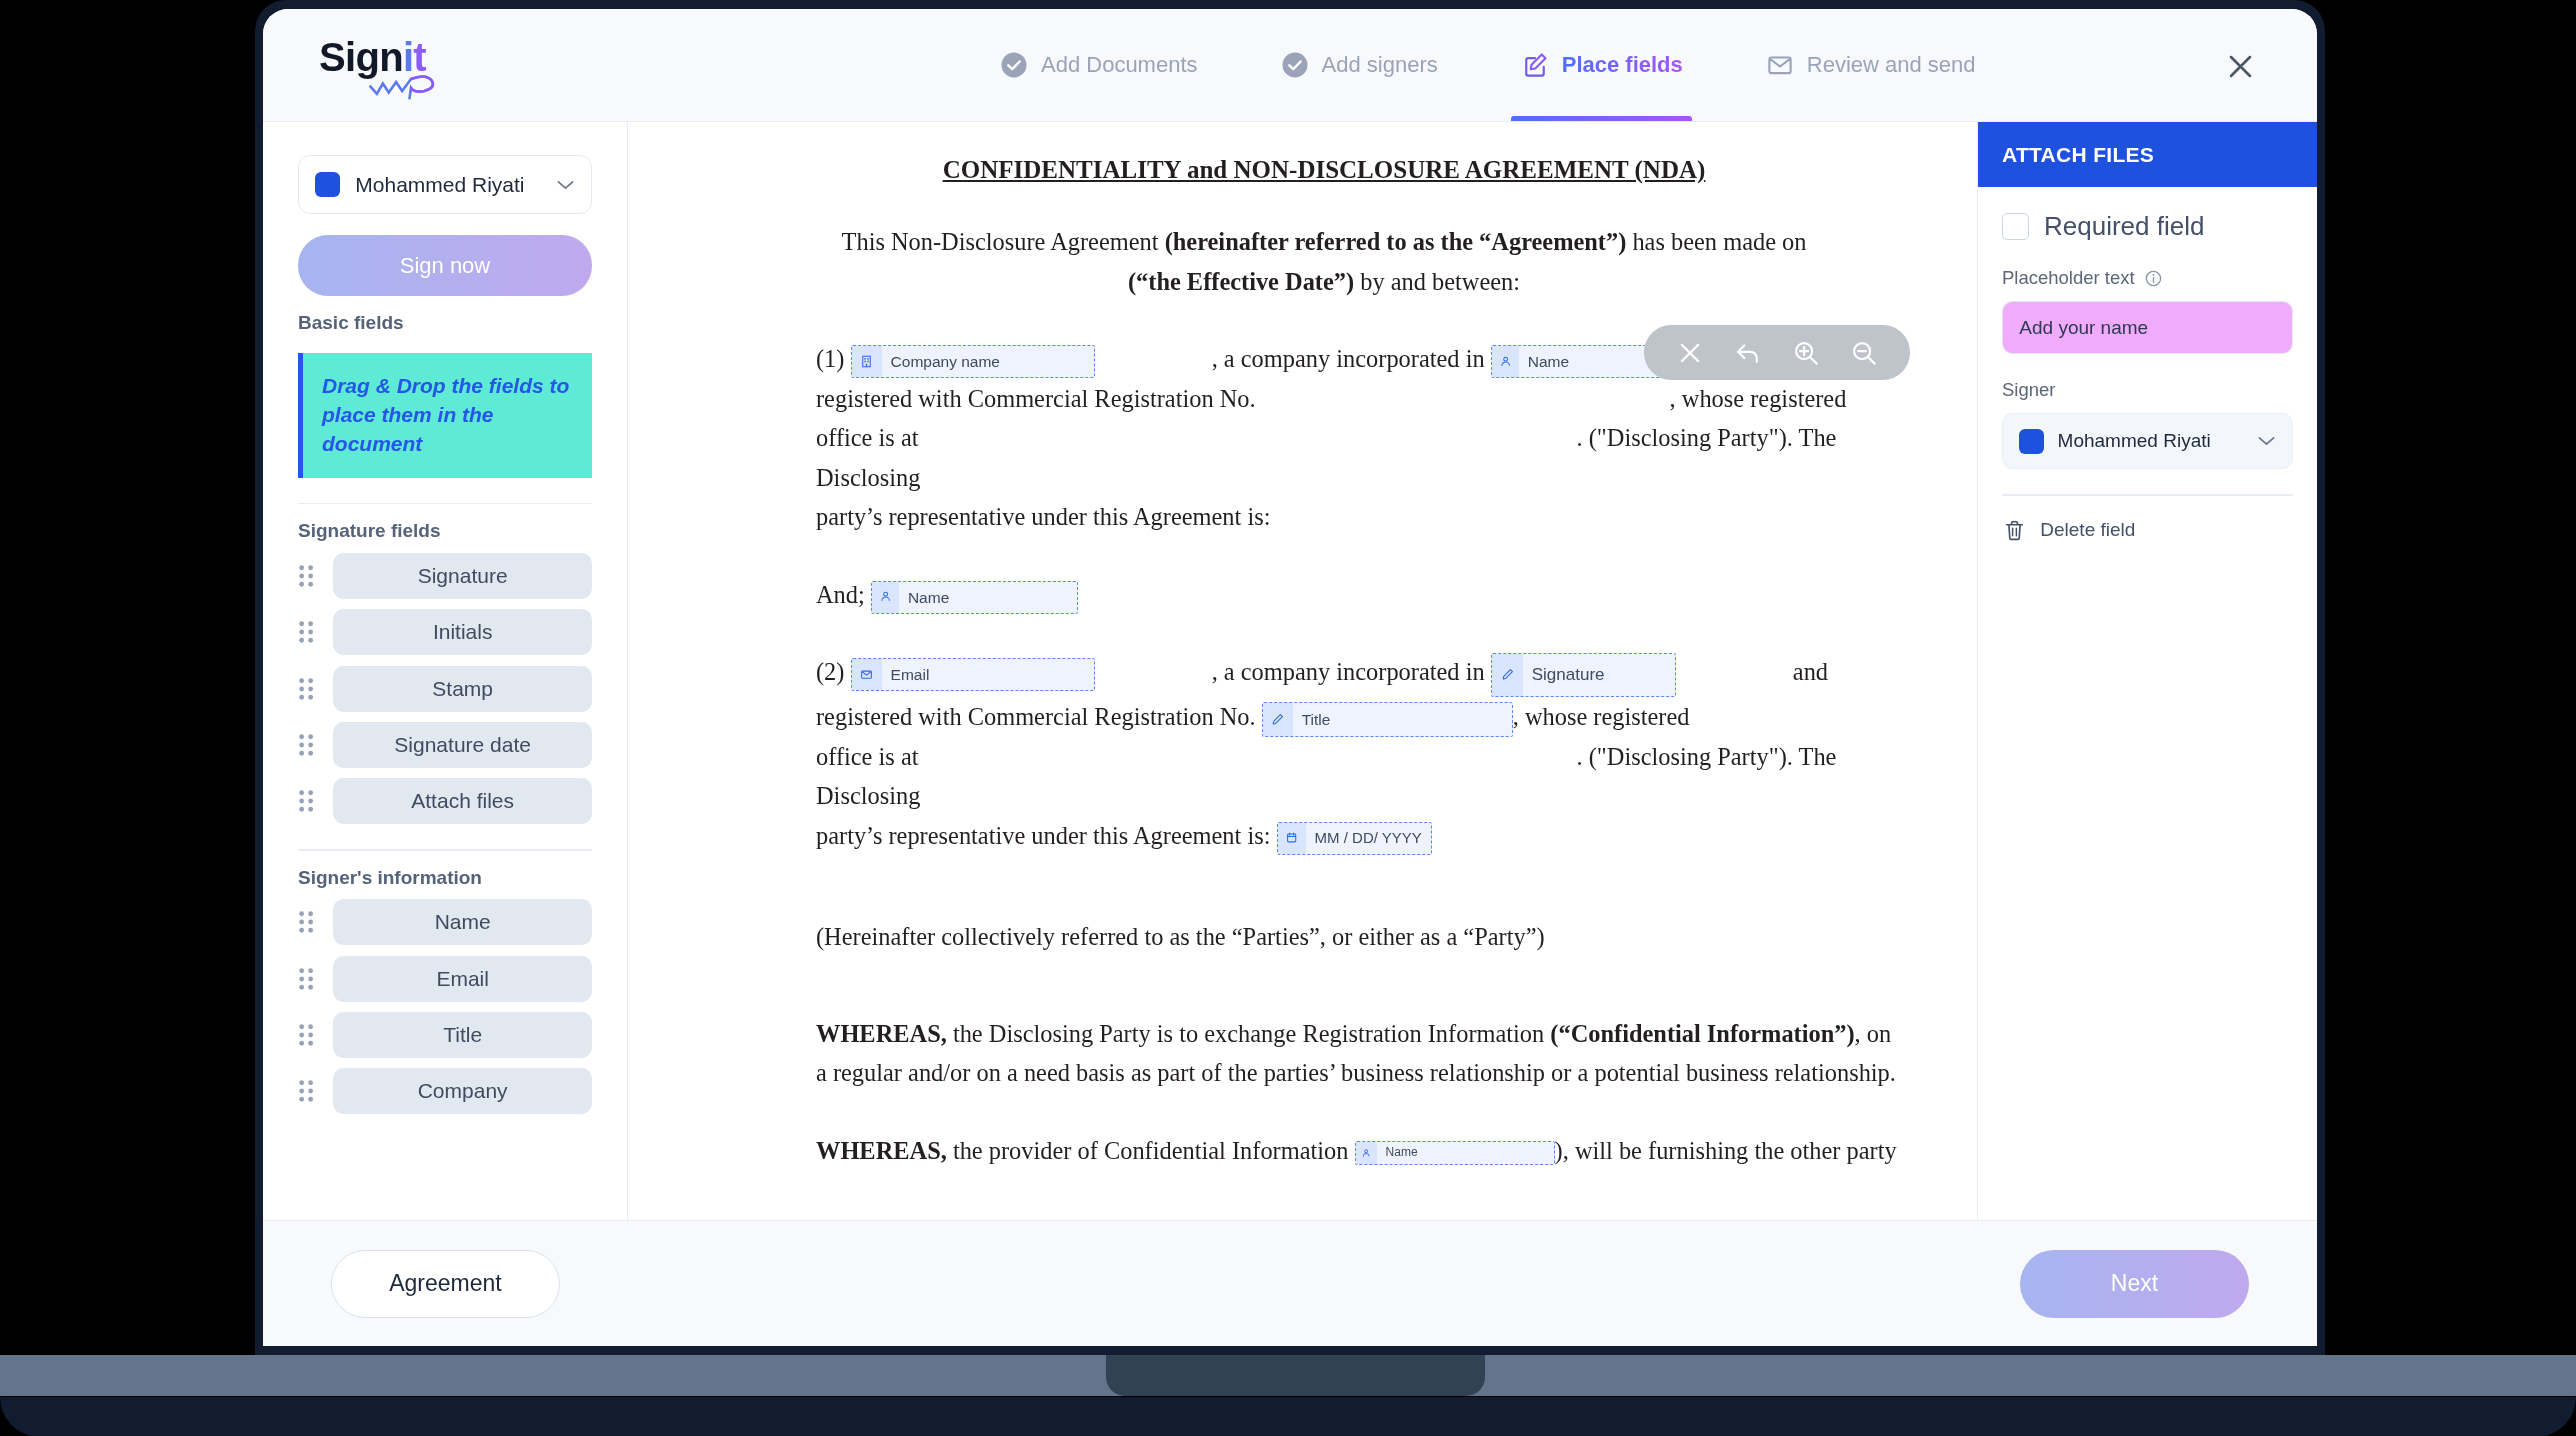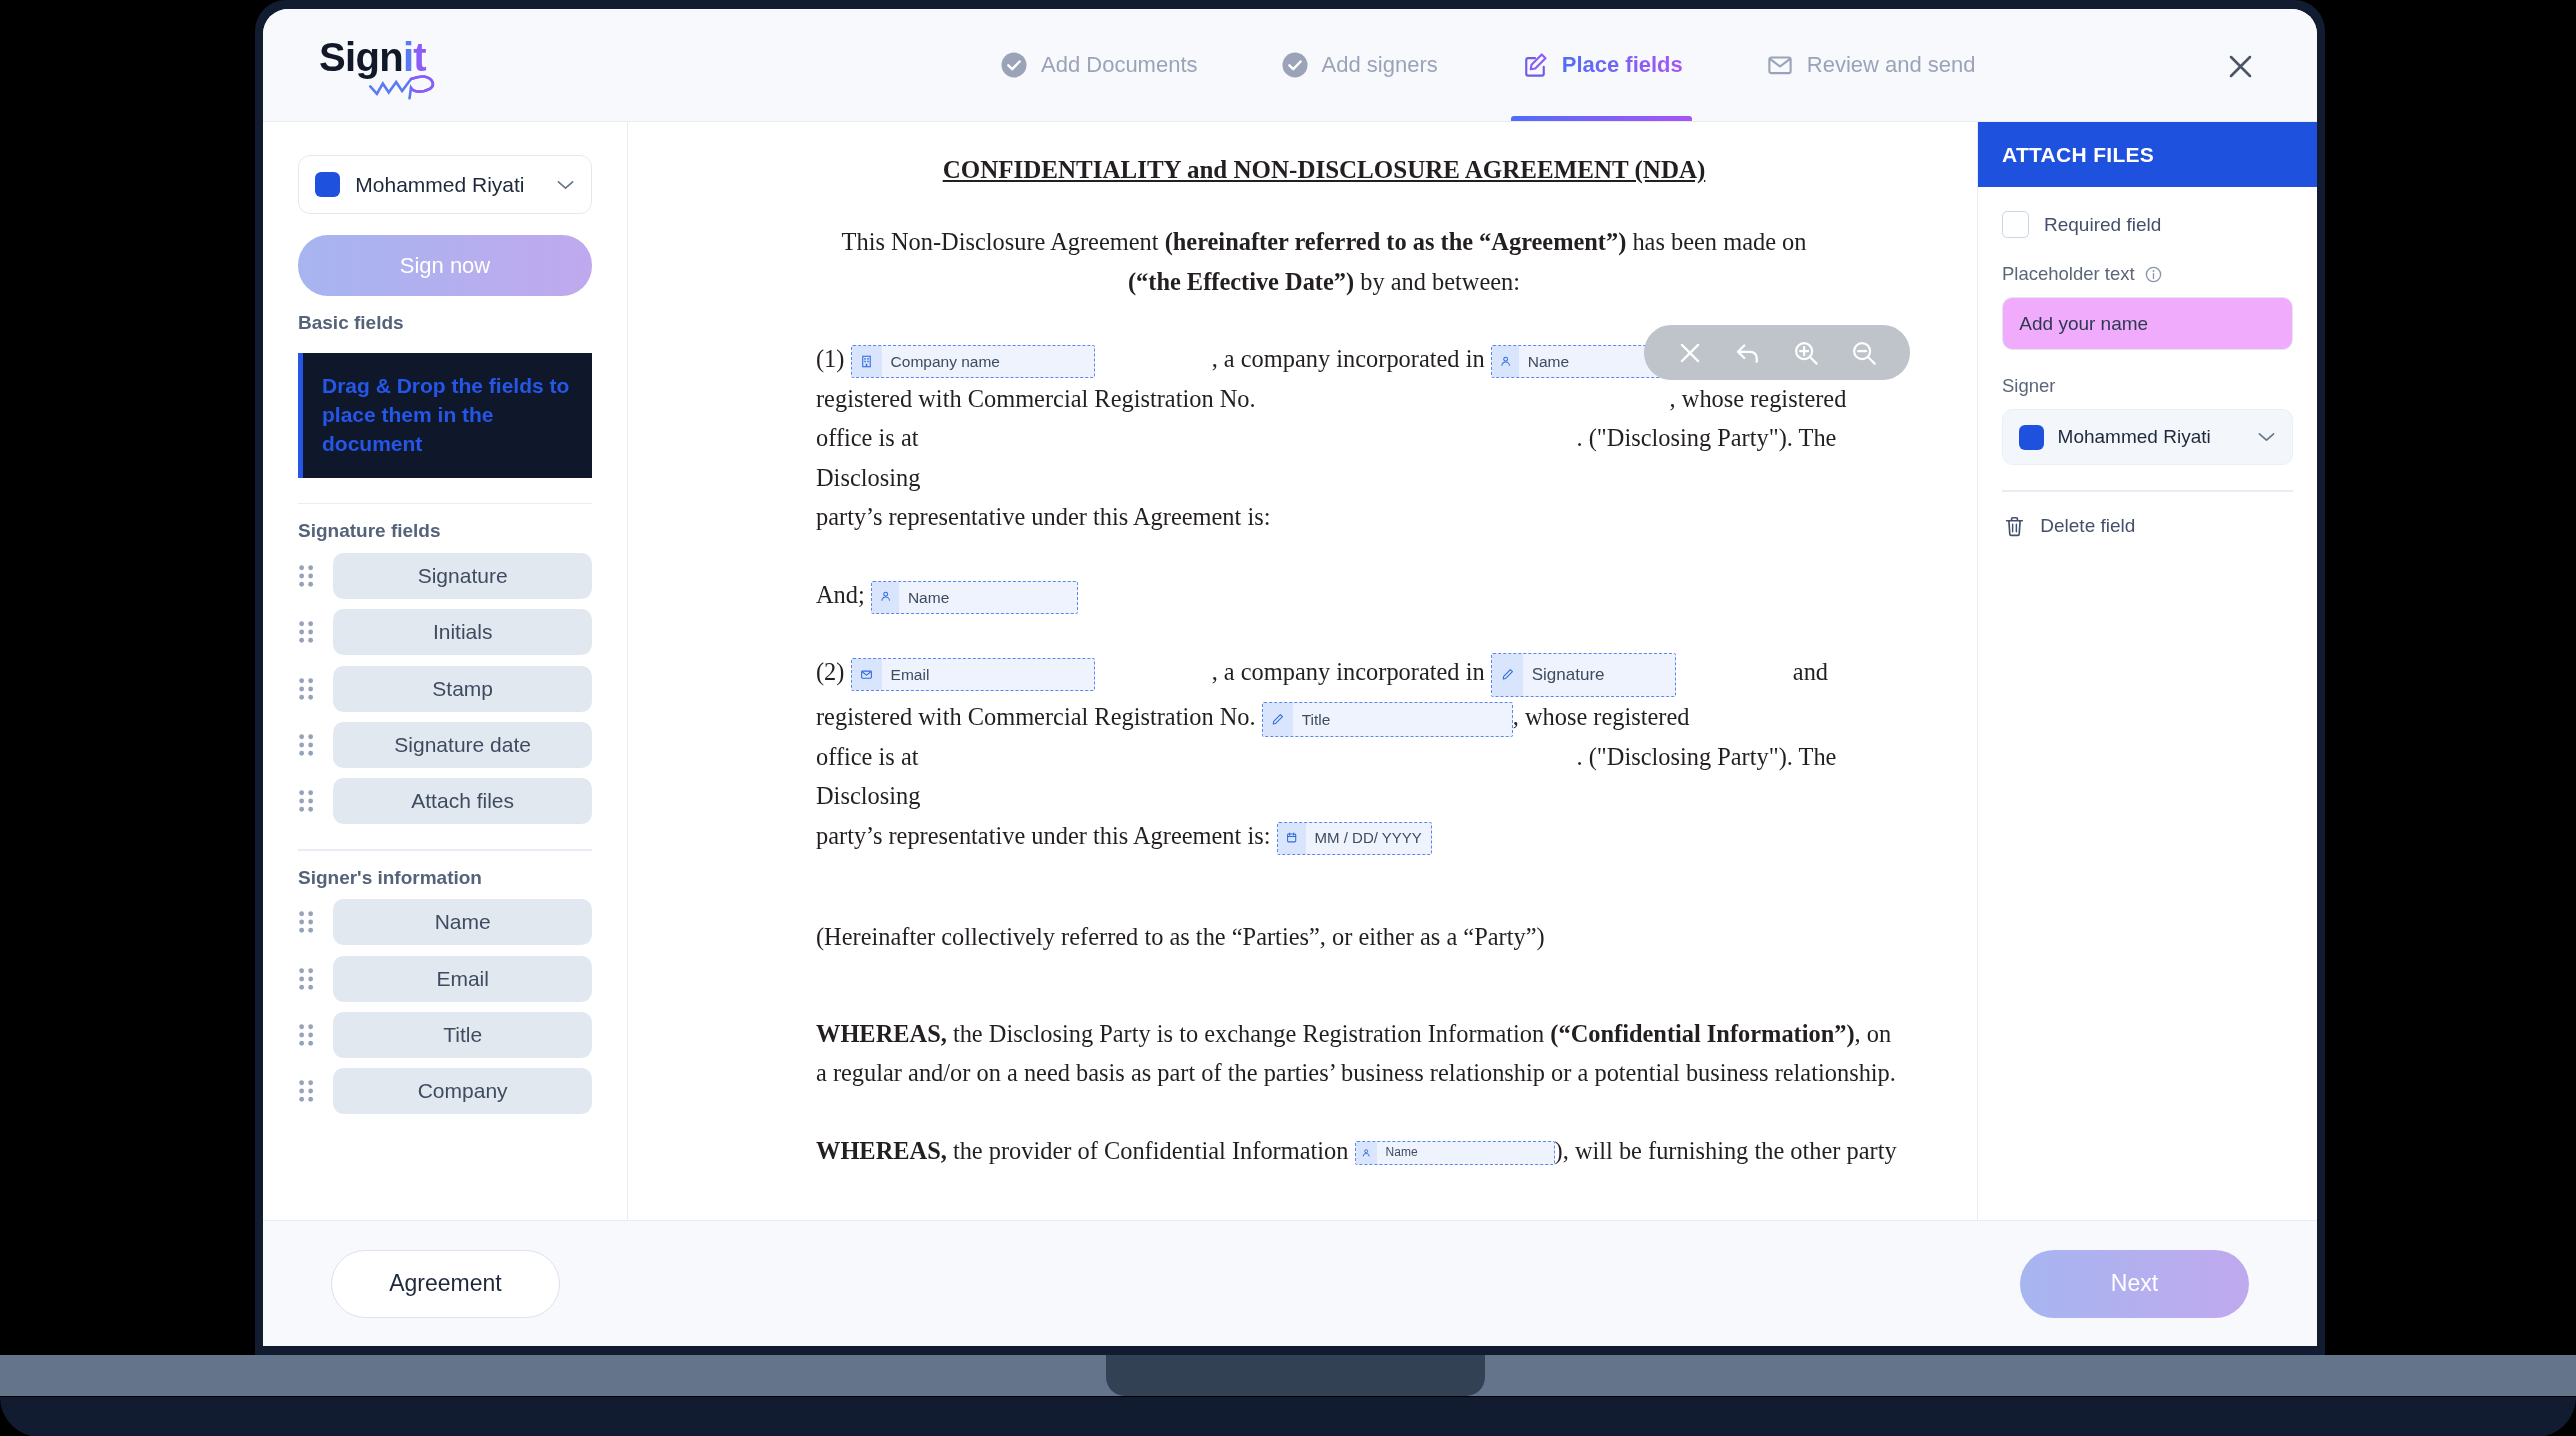--- a/index.html
+++ b/index.html
@@ -174,27 +174,28 @@
 
   .section-title {
     margin-top: 16px;
     font-size: 19px;
     font-weight: 700;
     color: #55637a;
   }
 
   #drag-drop-hint {
     margin-top: 19px;
-    background: #0f172a;
+    background: #5eead4;
     border-left: 5.2px solid #2556e8;
     padding: 19px 16.3px 19px 19px;
     color: #2556e8;
     font-size: 21px;
     font-weight: 700;
     line-height: 1.38;
+    font-style: italic;
   }
 
   .divider { height: 1.5px; background: #e8edf4; margin-top: 25px; }
 
   .field-list { margin-top: 10.4px; }
   .field-row {
     display: flex;
     align-items: center;
     gap: 19px;
     margin-bottom: 10.4px;
@@ -332,21 +333,21 @@
     display: flex; align-items: center; gap: 15px;
     cursor: pointer;
   }
   #required-field-checkbox {
     width: 27px; height: 27px;
     border: 1.5px solid #cbd5e1;
     border-radius: 5.2px;
     background: #fff;
     flex: none;
   }
-  #required-field-row .lbl { font-size: 19px; color: #44506a; }
+  #required-field-row .lbl { font-size: 26px; color: #44506a; }
 
   .panel-label {
     margin-top: 25px;
     font-size: 18.5px;
     color: #5b6678;
     display: flex; align-items: center; gap: 9px;
   }
   .info-icon { width: 19px; height: 19px; }
   #placeholder-text-input {
     margin-top: 12px;

